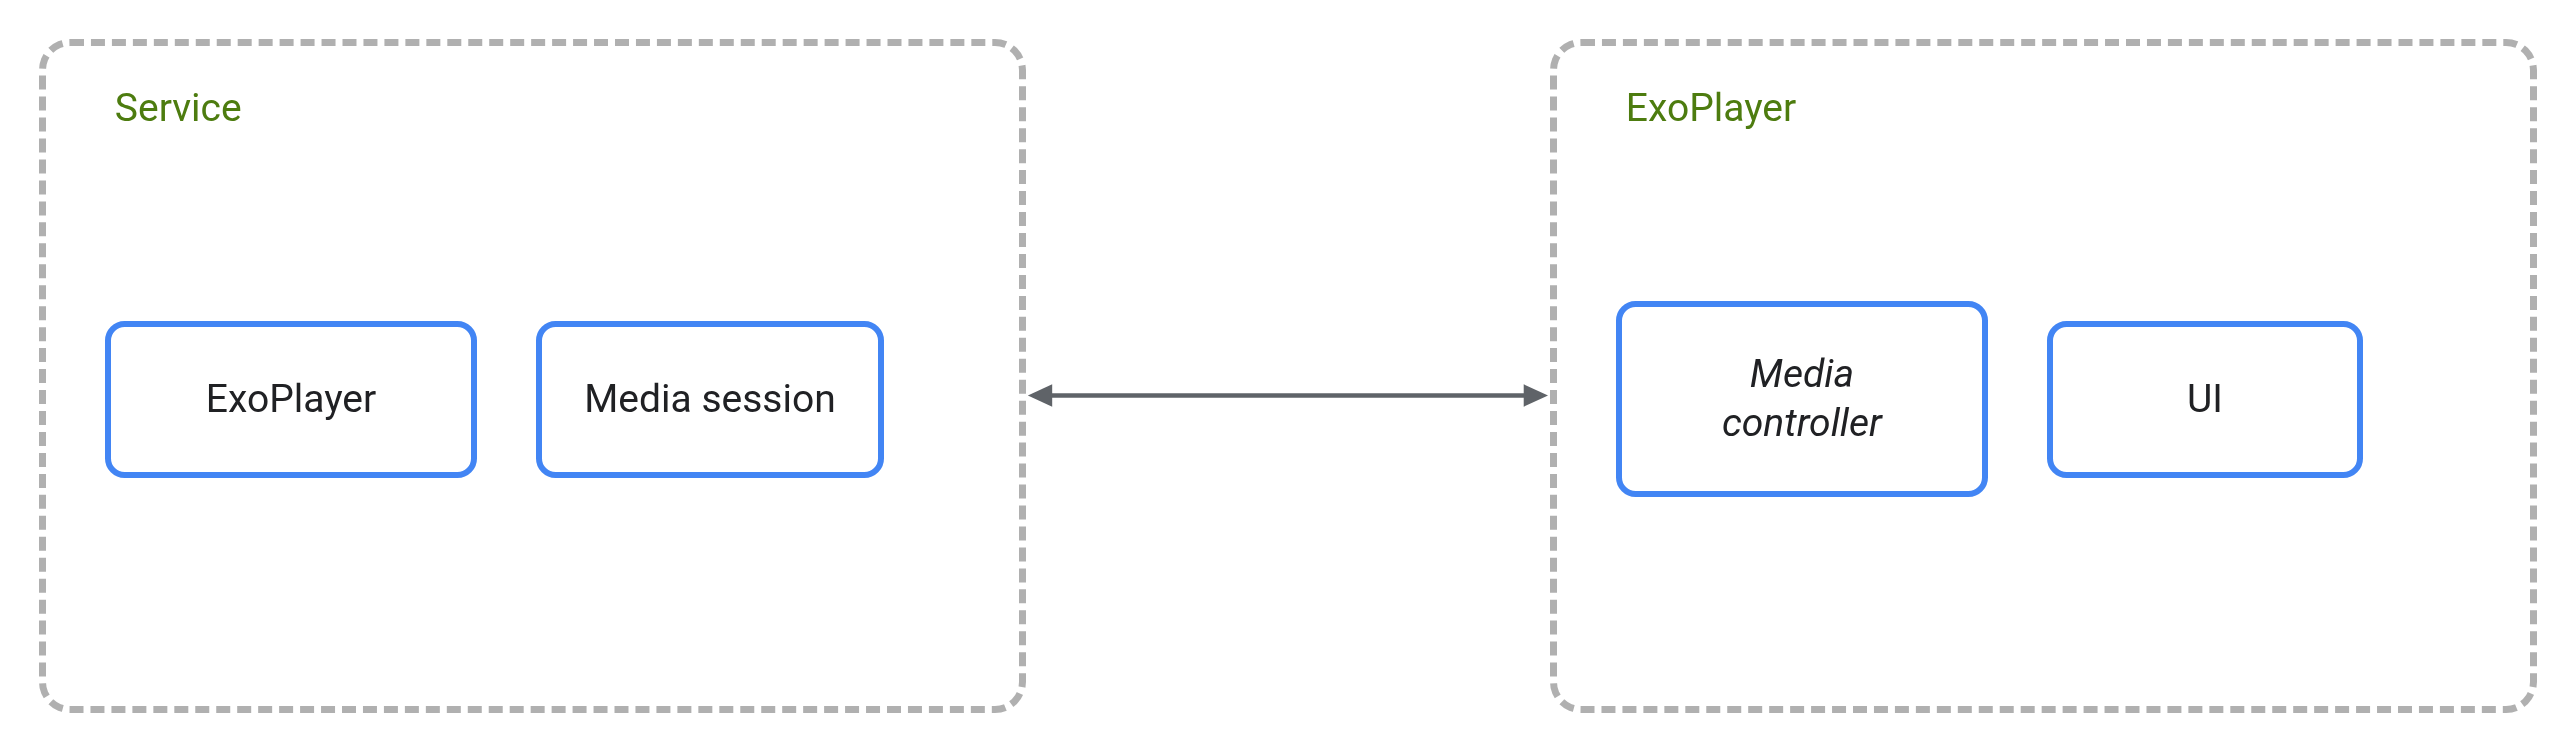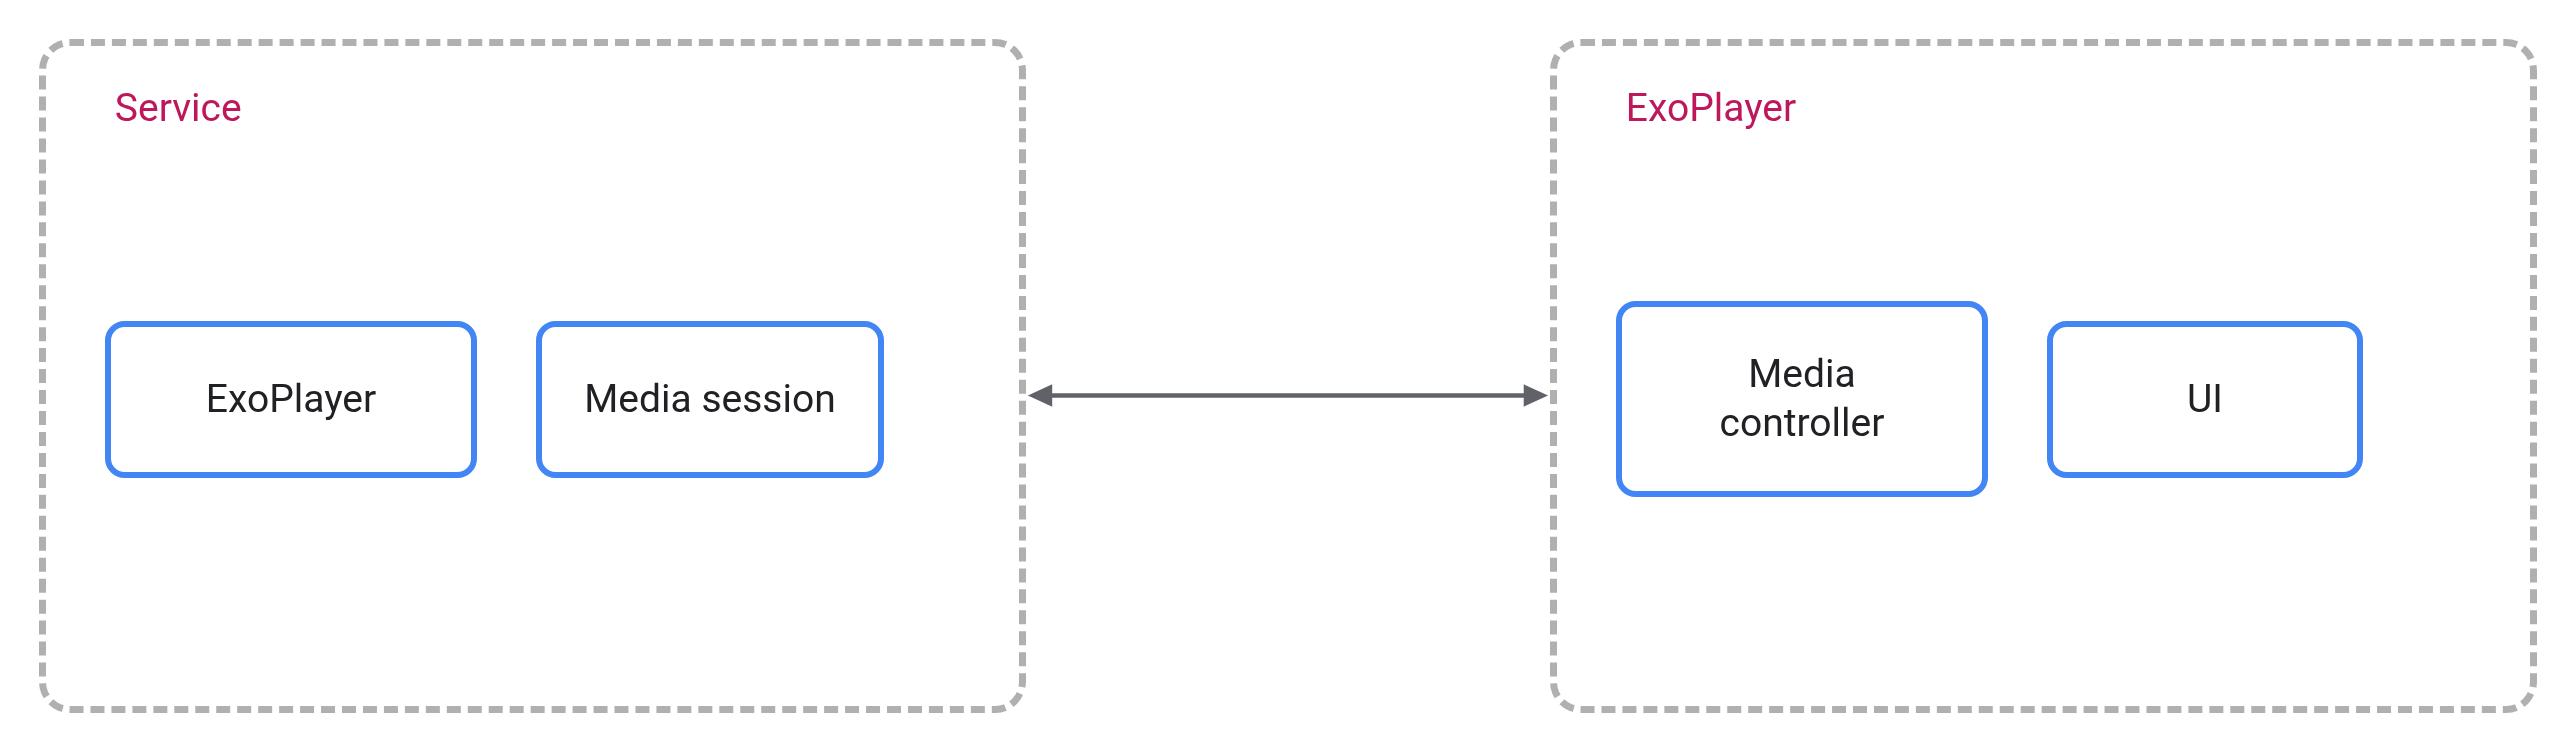--- a/index.html
+++ b/index.html
@@ -25,21 +25,21 @@
     .dashed-box {
       border: 7.8px dashed #b0b0b0;
       border-radius: 31px;
       padding: 39px 59px 78px 59px;
       display: flex;
       flex-direction: column;
       height: 100%;
     }
     .box-label {
       font-size: 39px;
-      color: #be185d;
+      color: #4d7c0f;
       margin-bottom: 39px;
       margin-left: 9.8px;
     }
     .box-content {
       display: flex;
       align-items: center;
       gap: 59px;
       flex: 1;
     }
     .node {
@@ -59,20 +59,21 @@
       width: 372px;
       height: 157px;
     }
     .node-mediasession {
       width: 348px;
       height: 157px;
     }
     .node-mediacontroller {
       width: 372px;
       height: 196px;
+      font-style: italic;
     }
     .node-ui {
       width: 316px;
       height: 157px;
     }
     .arrow-container {
       display: flex;
       align-items: center;
       width: 549px;
       height: 100%;

